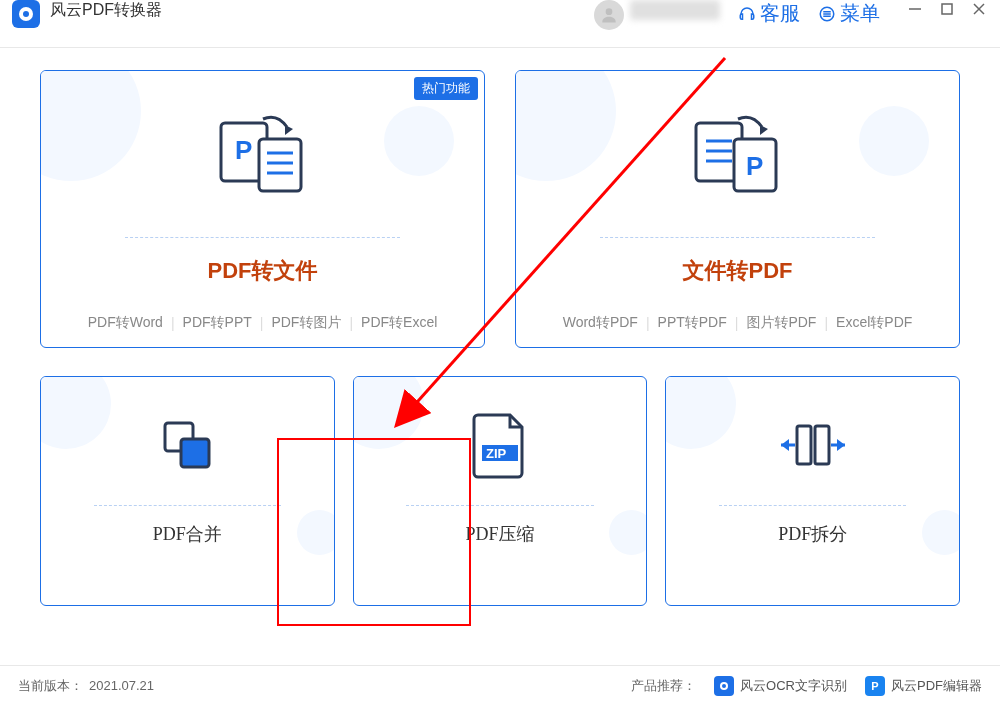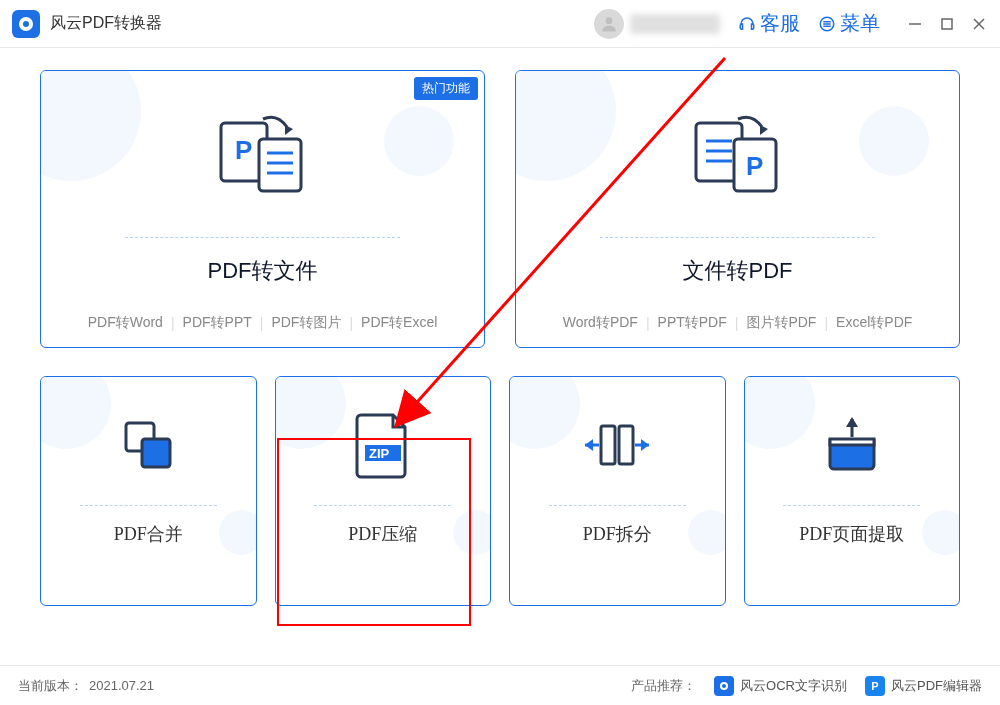--- a/index.html
+++ b/index.html
@@ -15,21 +15,21 @@
     width: 1000px;
     height: 705px;
     background: #ffffff;
     display: flex;
     flex-direction: column;
     position: relative;
   }
   .titlebar {
     height: 48px;
     display: flex;
-    align-items: center;
+    align-items: flex-start;
     padding: 0 12px;
     border-bottom: 1px solid #e8e8e8;
   }
   .logo-box {
     width: 28px; height: 28px;
     border-radius: 6px;
     background: #1d6fe6;
     display: flex; align-items: center; justify-content: center;
     margin-right: 10px;
   }
@@ -101,21 +101,21 @@
     width: 110px; height: 110px;
     display:flex; align-items:center; justify-content:center;
     position: relative;
     margin-bottom: 16px;
   }
   .dashed-sep {
     width: 62%;
     border-top: 1.5px dashed #b9d1f3;
     margin: 10px 0 18px 0;
   }
-  .big-title { font-size: 22px; color: #0f172a; margin-bottom: 28px; }
+  .big-title { font-size: 22px; color: #c2410c; margin-bottom: 28px; font-weight: bold; }
   .sub-list {
     display:flex; gap: 0; align-items:center;
     font-size: 14px; color: #888;
   }
   .sub-list span { padding: 0 8px; }
   .sub-list .sep { color:#ddd; padding:0; }
 
   .row-bottom {
     display: flex; gap: 18px;
   }
@@ -324,34 +324,20 @@
             <line x1="18" y1="25" x2="4" y2="25" stroke="#1d6fe6" stroke-width="3"></line>
             <polygon points="4,25 12,19 12,31" fill="#1d6fe6"></polygon>
             <line x1="54" y1="25" x2="68" y2="25" stroke="#1d6fe6" stroke-width="3"></line>
             <polygon points="68,25 60,19 60,31" fill="#1d6fe6"></polygon>
           </svg>
         </div>
         <div class="sm-dashed"></div>
         <div class="sm-title">PDF拆分</div>
       </div>
 
-      <div class="small-card">
-        <div class="scirc sc1"></div>
-          <div class="scirc sc2"></div>
-        <div class="sm-icon-wrap">
-          <svg width="60" height="56" viewBox="0 0 60 56">
-            <path d="M8 22 v26 a4 4 0 004 4 h36 a4 4 0 004-4 V22" fill="#1d6fe6" stroke="#2b3a55" stroke-width="3"></path>
-            <rect x="8" y="22" width="44" height="6" fill="#fff" stroke="#2b3a55" stroke-width="3"></rect>
-            <line x1="30" y1="20" x2="30" y2="2" stroke="#2b3a55" stroke-width="3"></line>
-            <polygon points="30,0 24,10 36,10" fill="#2b3a55"></polygon>
-          </svg>
-        </div>
-        <div class="sm-dashed"></div>
-        <div class="sm-title">PDF页面提取</div>
-      </div>
     </div>
   </div>
 
   <div class="footer">
     <span>当前版本：</span>
     <span>2021.07.21</span>
     <div class="spacer"></div>
     <span>产品推荐：</span>
     <div class="prod-link">
       <div class="prod-icon blue">

